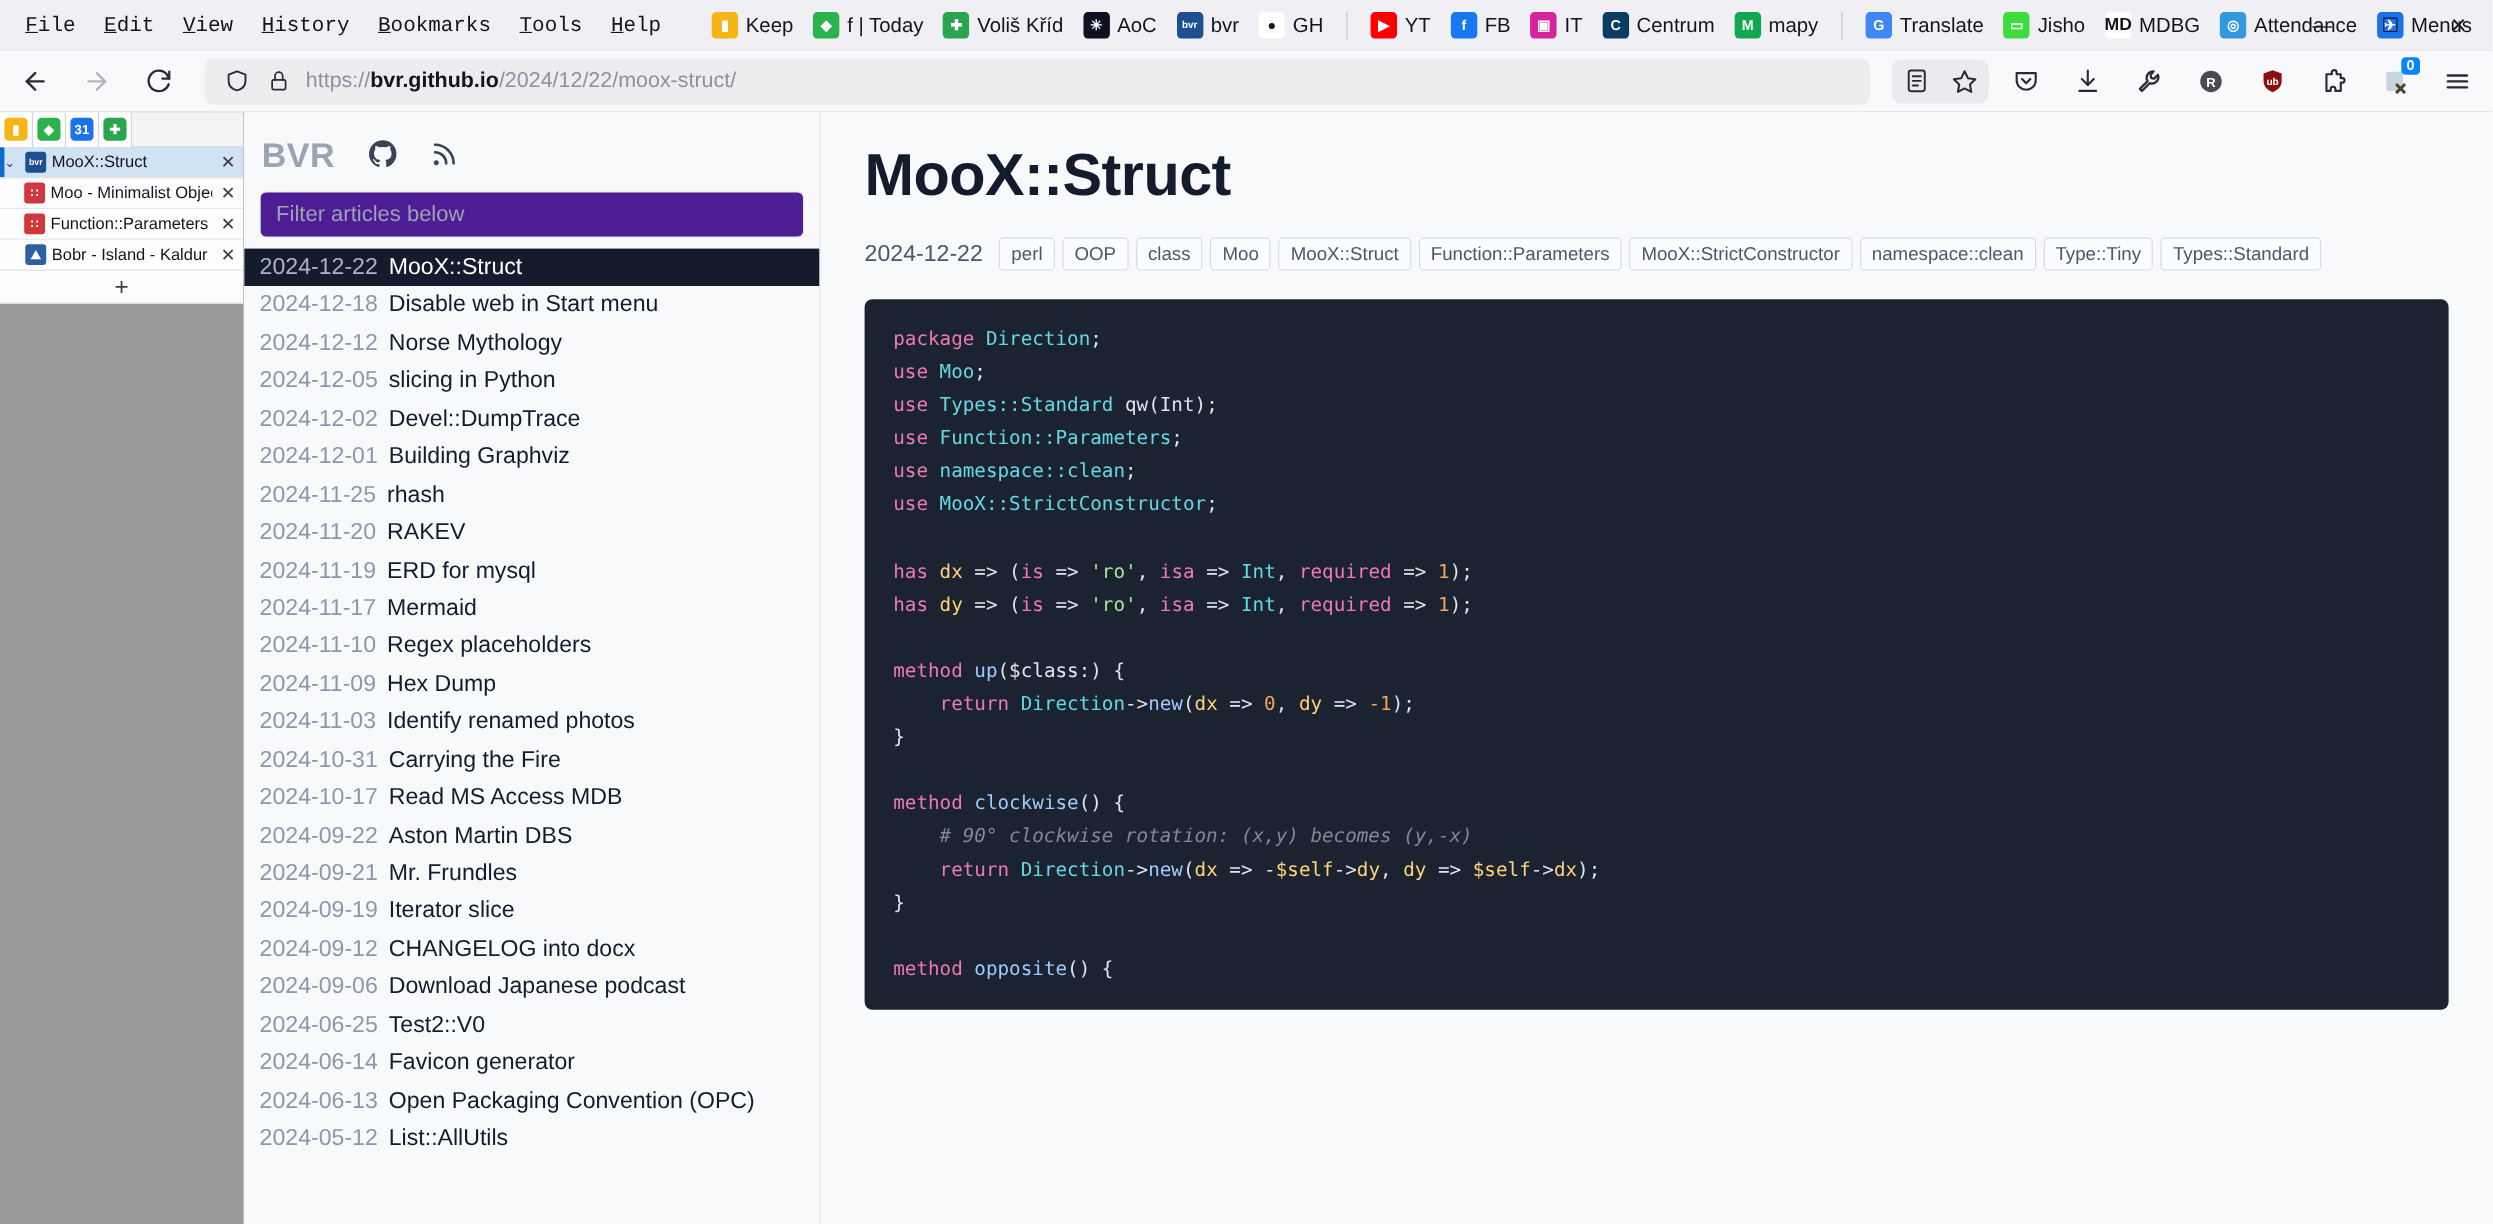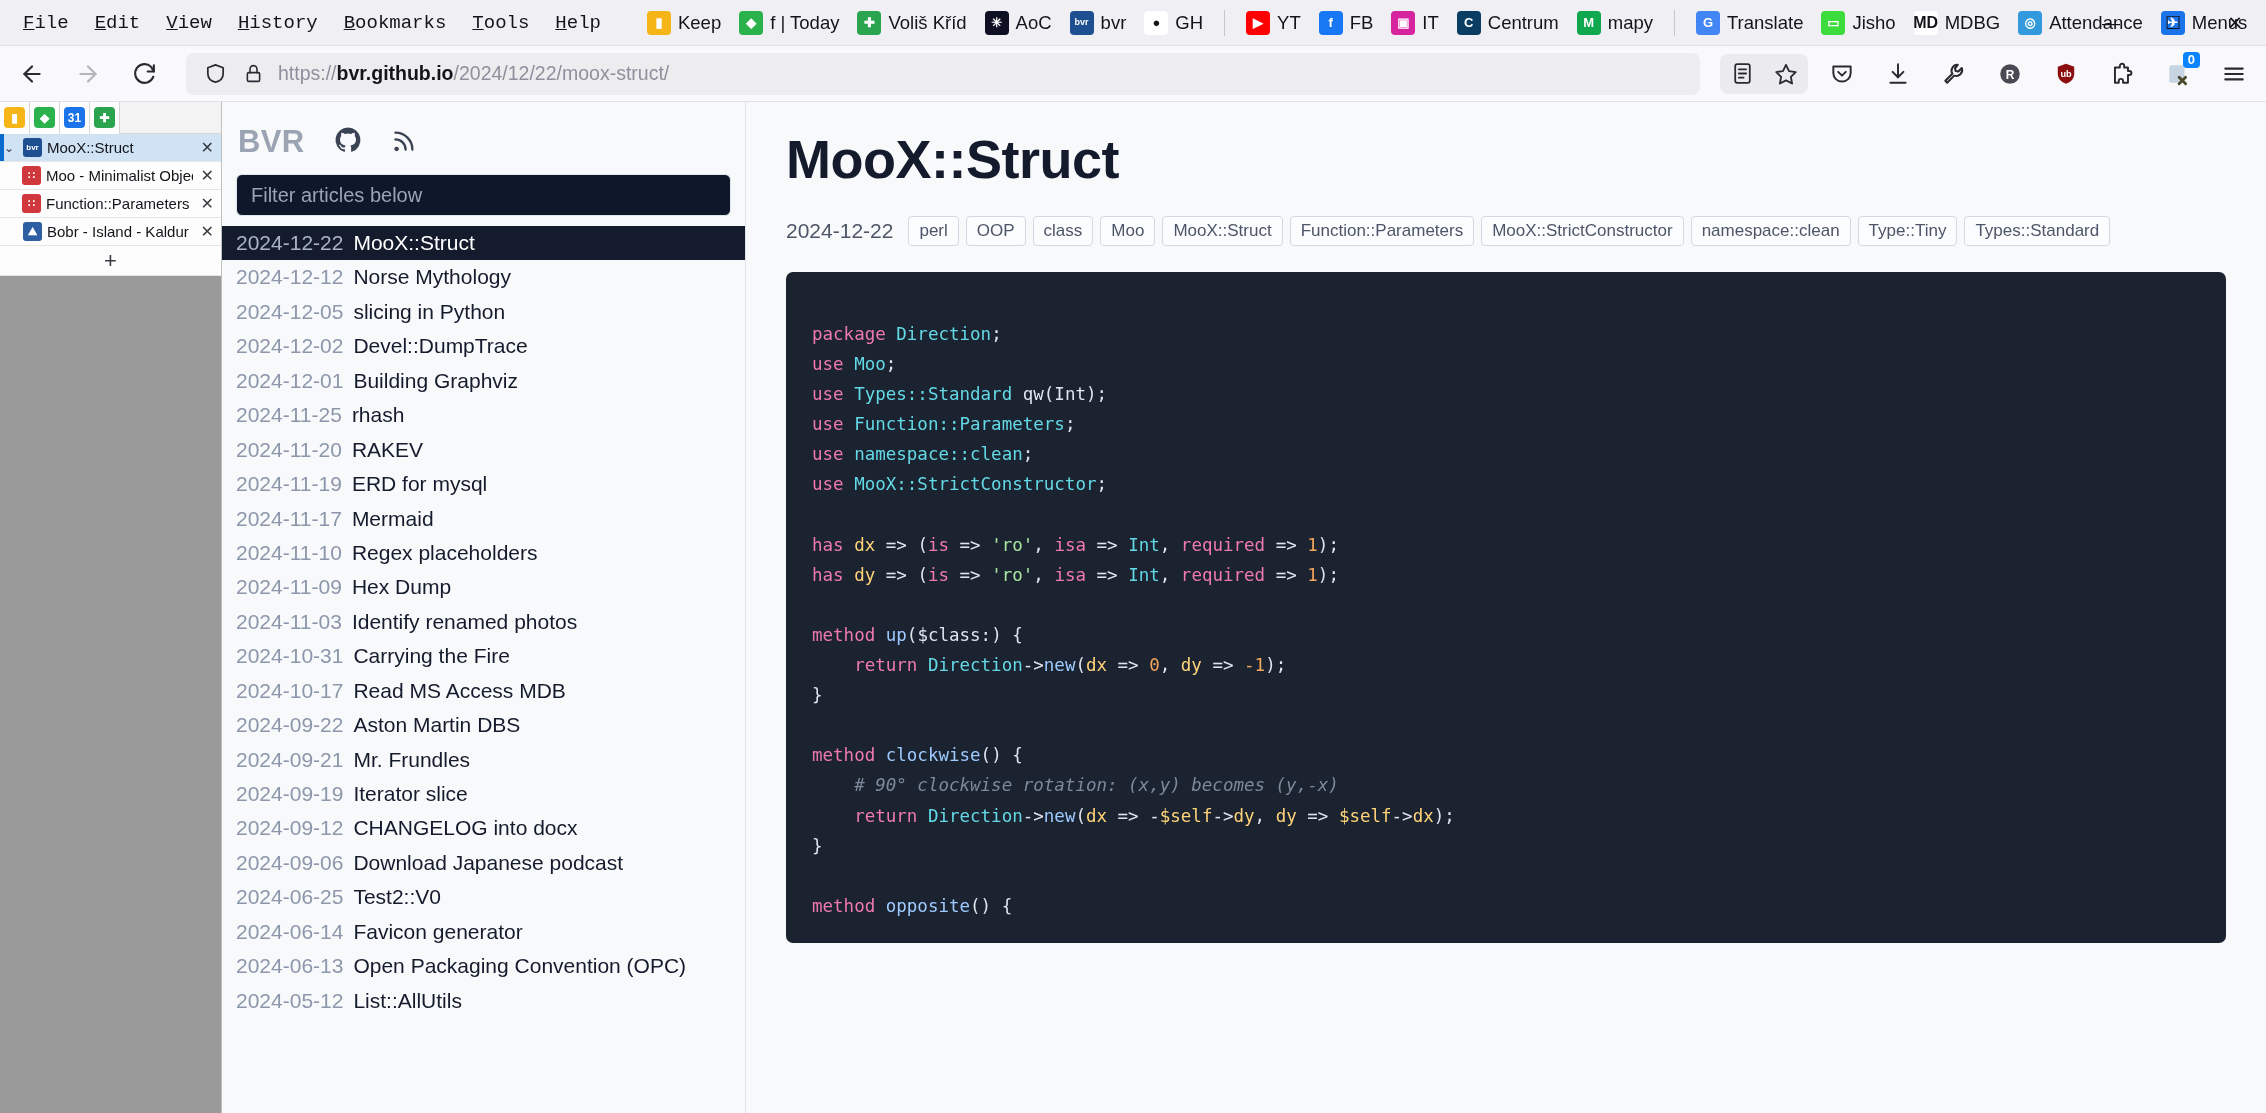--- a/index.html
+++ b/index.html
@@ -115,21 +115,21 @@
 
   .artpanel {
     width: 524px; flex: 0 0 auto; background: #f8f9fb;
     border-right: 1px solid #dfe3ec; padding: 22px 0 0 0; overflow: hidden;
   }
   .brand {
     display: flex; align-items: center; gap: 28px; padding: 0 16px 14px 16px;
   }
   .brand-name { font-size: 31px; font-weight: 700; color: #9aa4b2; letter-spacing: .4px; }
   .filterbox {
-    margin: 0 14px 10px 14px; height: 42px; background: #0f172a;
+    margin: 0 14px 10px 14px; height: 42px; background: #4c1d95;
     border: 1px solid #e1e5ee; border-radius: 6px; display: flex; align-items: center;
     padding: 0 14px; font-size: 20px; color: #9aa4b2;
   }
   .artlist { display: flex; flex-direction: column; }
   .artitem {
     display: flex; gap: 10px; align-items: baseline;
     padding: 2px 14px 2px 14px; font-size: 21px; line-height: 1.45;
     color: #141b2d; white-space: nowrap;
   }
   .artitem .date { color: #8c97ab; font-weight: 400; flex: 0 0 auto; }
@@ -160,21 +160,21 @@
     font-size: 17.5px; line-height: 1.72; color: #dfe4ee; overflow: hidden;
   }
   .code .kw  { color: #f07ab0; }
   .code .mod { color: #63d9e6; }
   .code .str { color: #a8e6a0; }
   .code .num { color: #f3a65c; }
   .code .cmt { color: #7c8a9c; font-style: italic; }
   .code .fn  { color: #9ecbff; }
   .code .var { color: #ffd479; }
   .code .pl  { color: #dfe4ee; }
-  .code pre { white-space: pre; margin-top: 25px; }
+  .code pre { white-space: pre; }
 </style>
 </head>
 <body>
 
 <div class="menubar">
   <div class="menu-items">
       <div class="menu-item"><u>F</u>ile</div>
       <div class="menu-item"><u>E</u>dit</div>
       <div class="menu-item"><u>V</u>iew</div>
       <div class="menu-item"><u>H</u>istory</div>
@@ -423,20 +423,24 @@
             </svg>
         </span>
       </div>
       <div class="filterbox">Filter articles below</div>
       <div class="artlist">
           <div class="artitem selected">
             <span class="date">2024-12-22</span>
             <span class="title">MooX::Struct</span>
           </div>
           <div class="artitem">
+            <span class="date">2024-12-18</span>
+            <span class="title">Disable web in Start menu</span>
+          </div>
+          <div class="artitem">
             <span class="date">2024-12-12</span>
             <span class="title">Norse Mythology</span>
           </div>
           <div class="artitem">
             <span class="date">2024-12-05</span>
             <span class="title">slicing in Python</span>
           </div>
           <div class="artitem">
             <span class="date">2024-12-02</span>
             <span class="title">Devel::DumpTrace</span>

